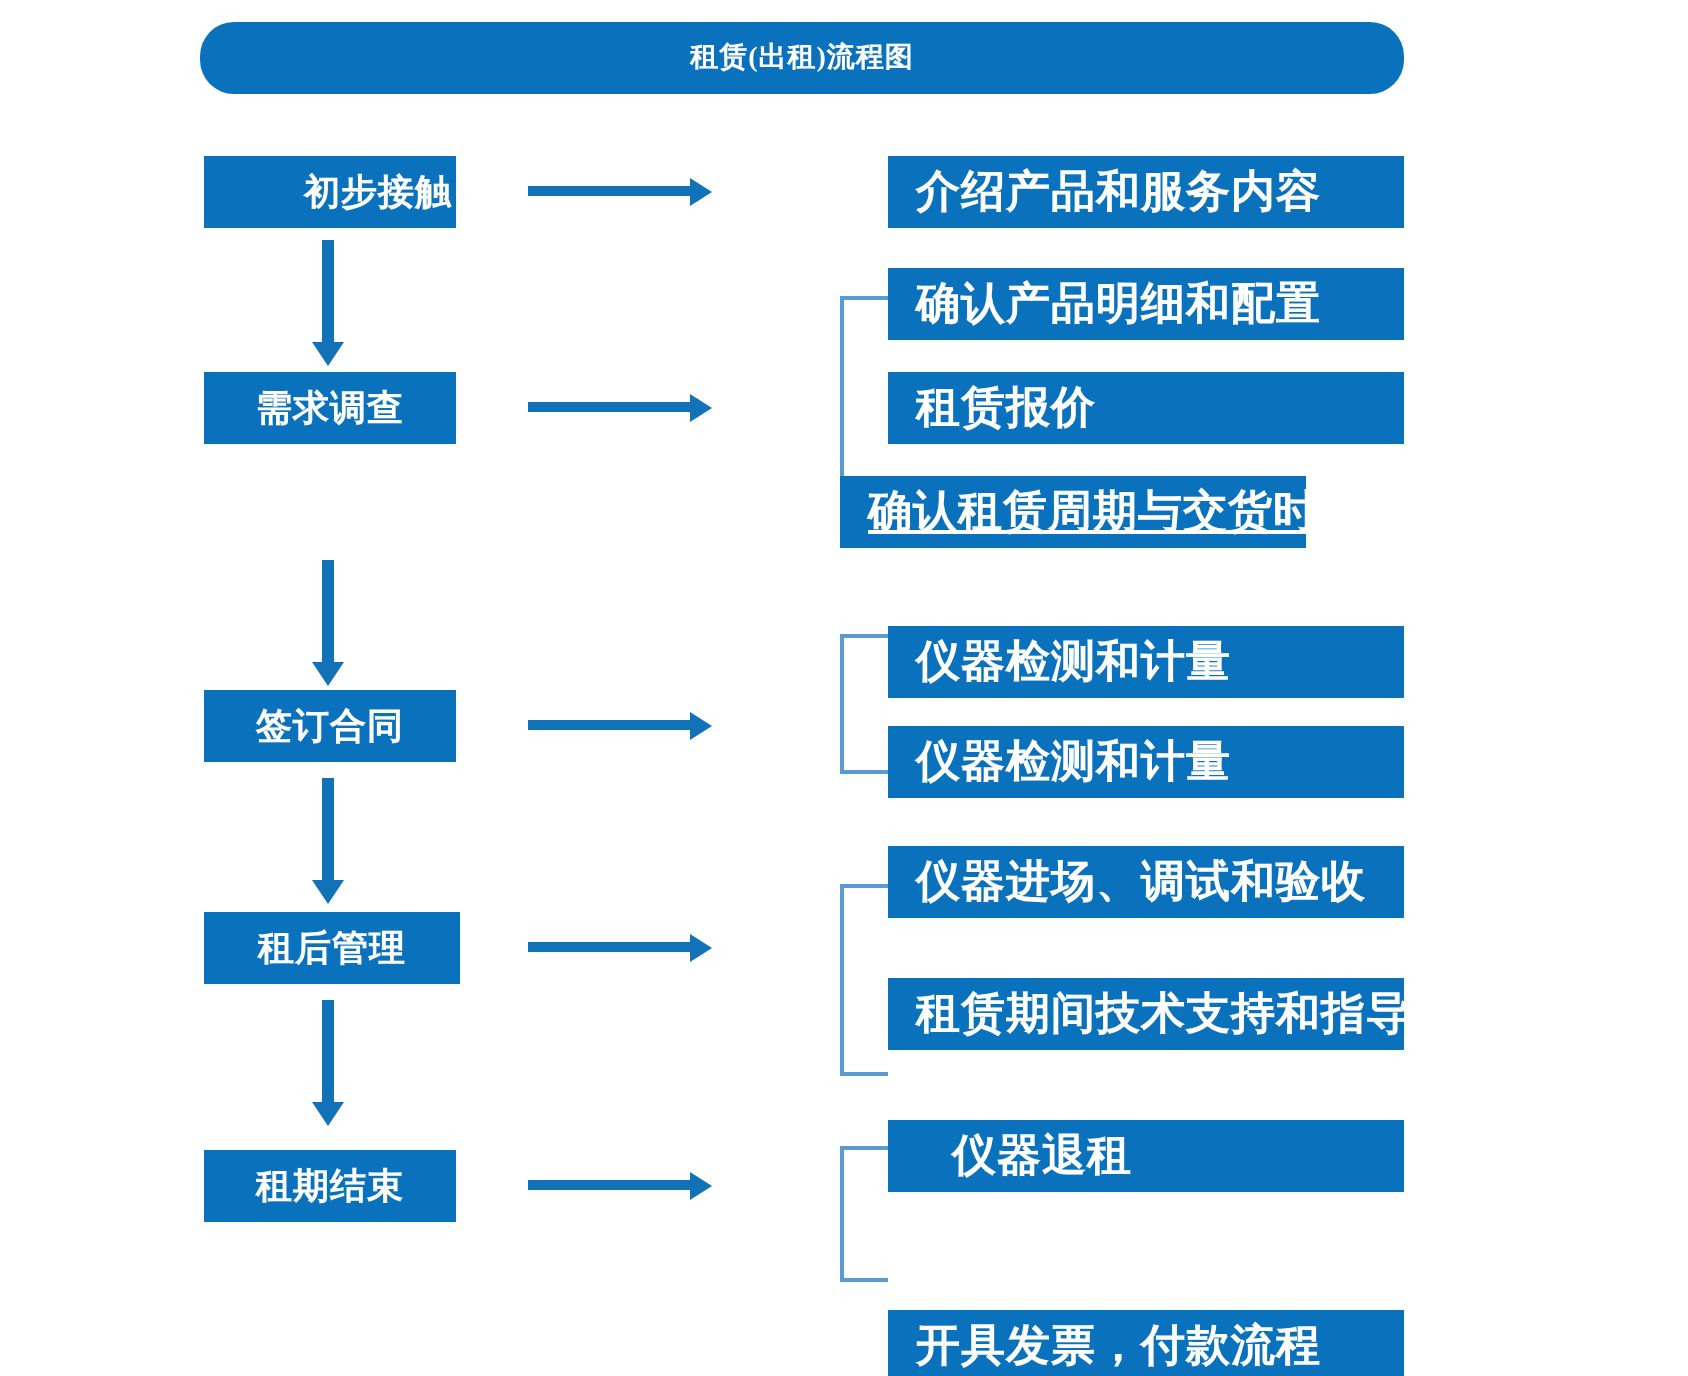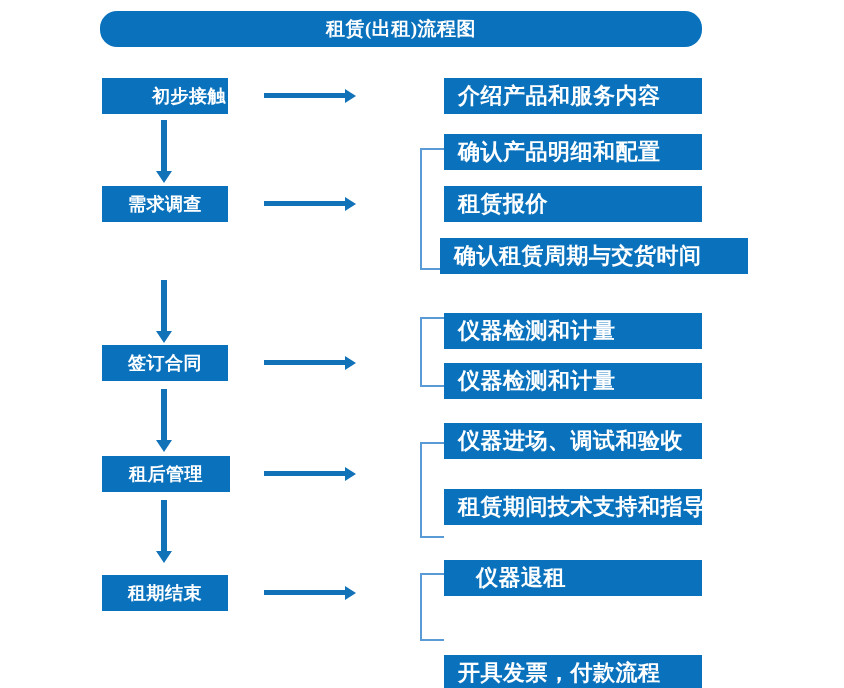--- a/index.html
+++ b/index.html
@@ -23,21 +23,21 @@
     color: #ffffff;
     font-weight: bold;
     display: flex;
     align-items: center;
     box-sizing: border-box;
     letter-spacing: 0.5px;
     white-space: nowrap;
   }
   .title-box {
     justify-content: center;
-    font-size: 19px;
+    font-size: 14px;
     border-radius: 17px;
   }
   .stage-box {
     justify-content: center;
     font-size: 18px;
   }
   .task-box {
     justify-content: flex-start;
     padding-left: 14px;
     font-size: 22px;
@@ -106,21 +106,21 @@
   <div class="box stage-box" style="left:102px; top:186px; width:126px; height:36px;">需求调查</div>
 
   <div class="h-arrow" style="left:264px; top:201px; width:82px;"></div>
 
   <div class="bracket" style="left:420px; top:148px; width:24px; height:122px;"></div>
 
   <div class="box task-box" style="left:444px; top:134px; width:258px; height:36px;">确认产品明细和配置</div>
 
   <div class="box task-box" style="left:444px; top:186px; width:258px; height:36px;">租赁报价</div>
 
-  <div class="box task-box" style="left:440px; top:238px; width:308px; height:36px;">确认租赁周期与交货时间</div>
+  <div class="box task-box" style="left:420px; top:238px; width:233px; height:36px;text-decoration:underline;">确认租赁周期与交货时间</div>
 
   <div class="v-arrow" style="left:161px; top:280px; height:52px;"></div>
 
   <div class="box stage-box" style="left:102px; top:345px; width:126px; height:36px;">签订合同</div>
 
   <div class="h-arrow" style="left:264px; top:360px; width:82px;"></div>
 
   <div class="bracket" style="left:420px; top:317px; width:24px; height:70px;"></div>
 
   <div class="box task-box" style="left:444px; top:313px; width:258px; height:36px;">仪器检测和计量</div>

